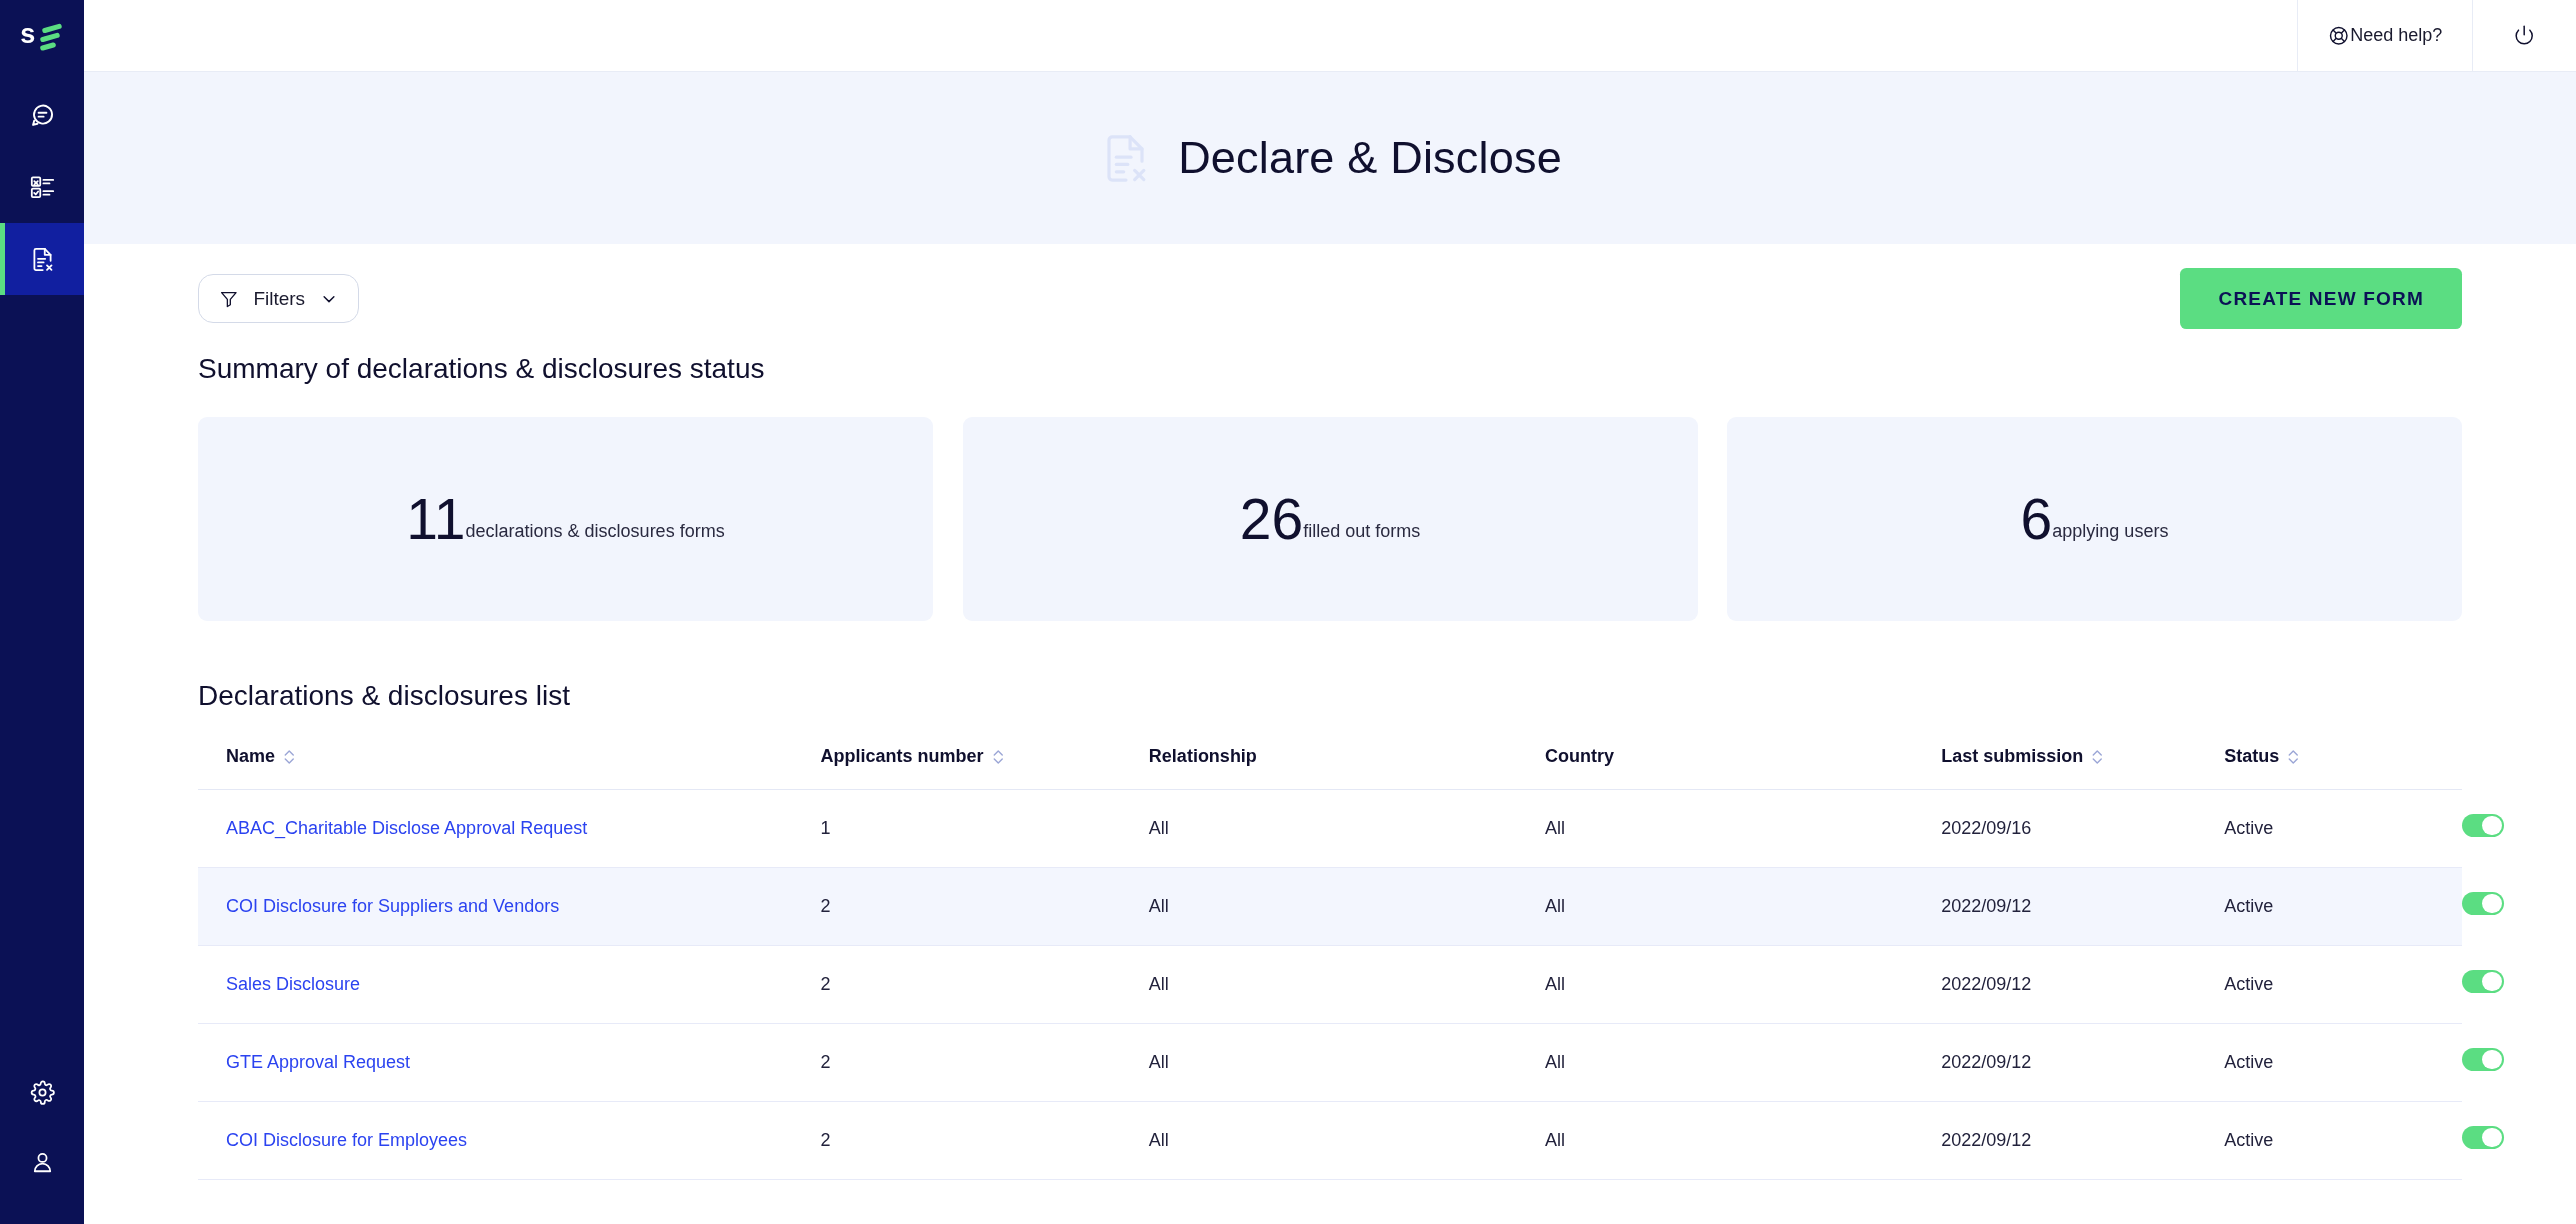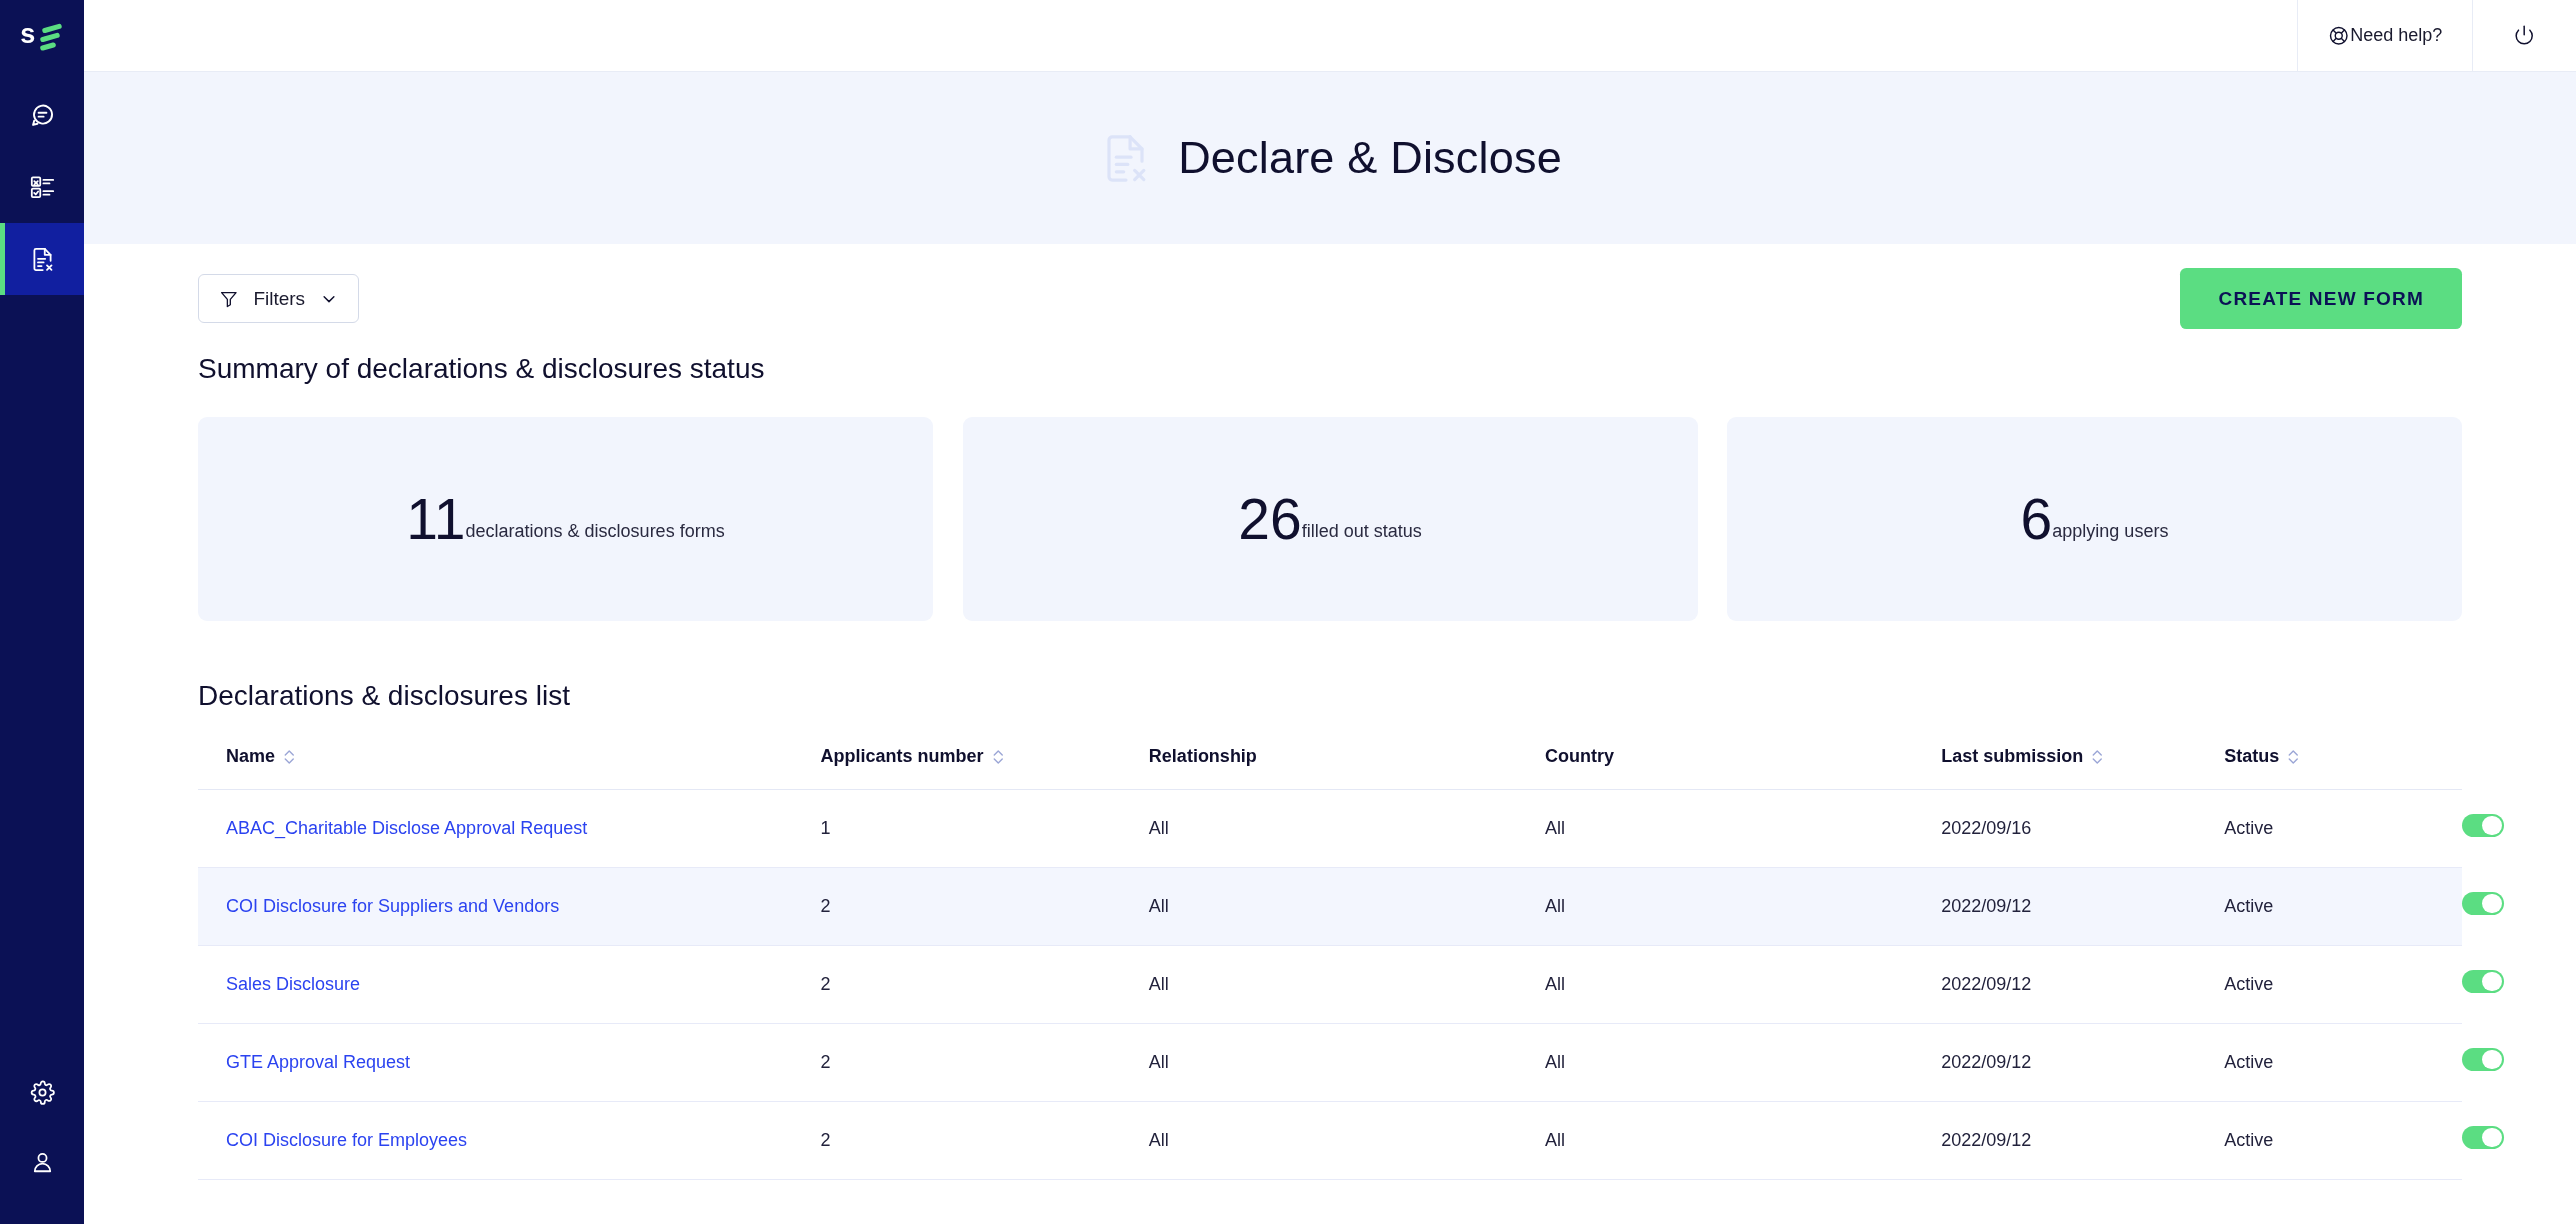--- a/index.html
+++ b/index.html
@@ -76,21 +76,21 @@
   }
 
   .content { padding: 0 114px; flex: 1; overflow: hidden; }
 
   .toolbar {
     height: 109px; display: flex; align-items: center; justify-content: space-between;
   }
   .filters-btn {
     display: flex; align-items: center; gap: 15px;
     height: 49px; padding: 0 19.7px;
-    border: 0.9px solid #D4DAE8; border-radius: 6px; background: #fff; cursor: pointer;
+    border: 0.9px solid #D4DAE8; border-radius: 15px; background: #fff; cursor: pointer;
   }
   .filters-label { font-size: 19px; color: #1A1A2E; }
   .create-btn {
     background: #5BDD82; color: #0B1155;
     font-size: 19px; font-weight: bold; letter-spacing: 1.2px;
     border: none; border-radius: 6.3px;
     height: 61px; padding: 0 38px; cursor: pointer;
     font-family: "Liberation Sans", sans-serif;
   }
 
@@ -279,21 +279,21 @@
 
       <h2 class="section-title summary-title">Summary of declarations &amp; disclosures status</h2>
 
       <div class="cards">
         <div class="card">
           <div class="card-value">11</div>
           <div class="card-label">declarations &amp; disclosures forms</div>
         </div>
         <div class="card">
           <div class="card-value">26</div>
-          <div class="card-label">filled out status</div>
+          <div class="card-label">filled out forms</div>
         </div>
         <div class="card">
           <div class="card-value">6</div>
           <div class="card-label">applying users</div>
         </div>
       </div>
 
       <h2 class="section-title list-title">Declarations &amp; disclosures list</h2>
 
       <table>

